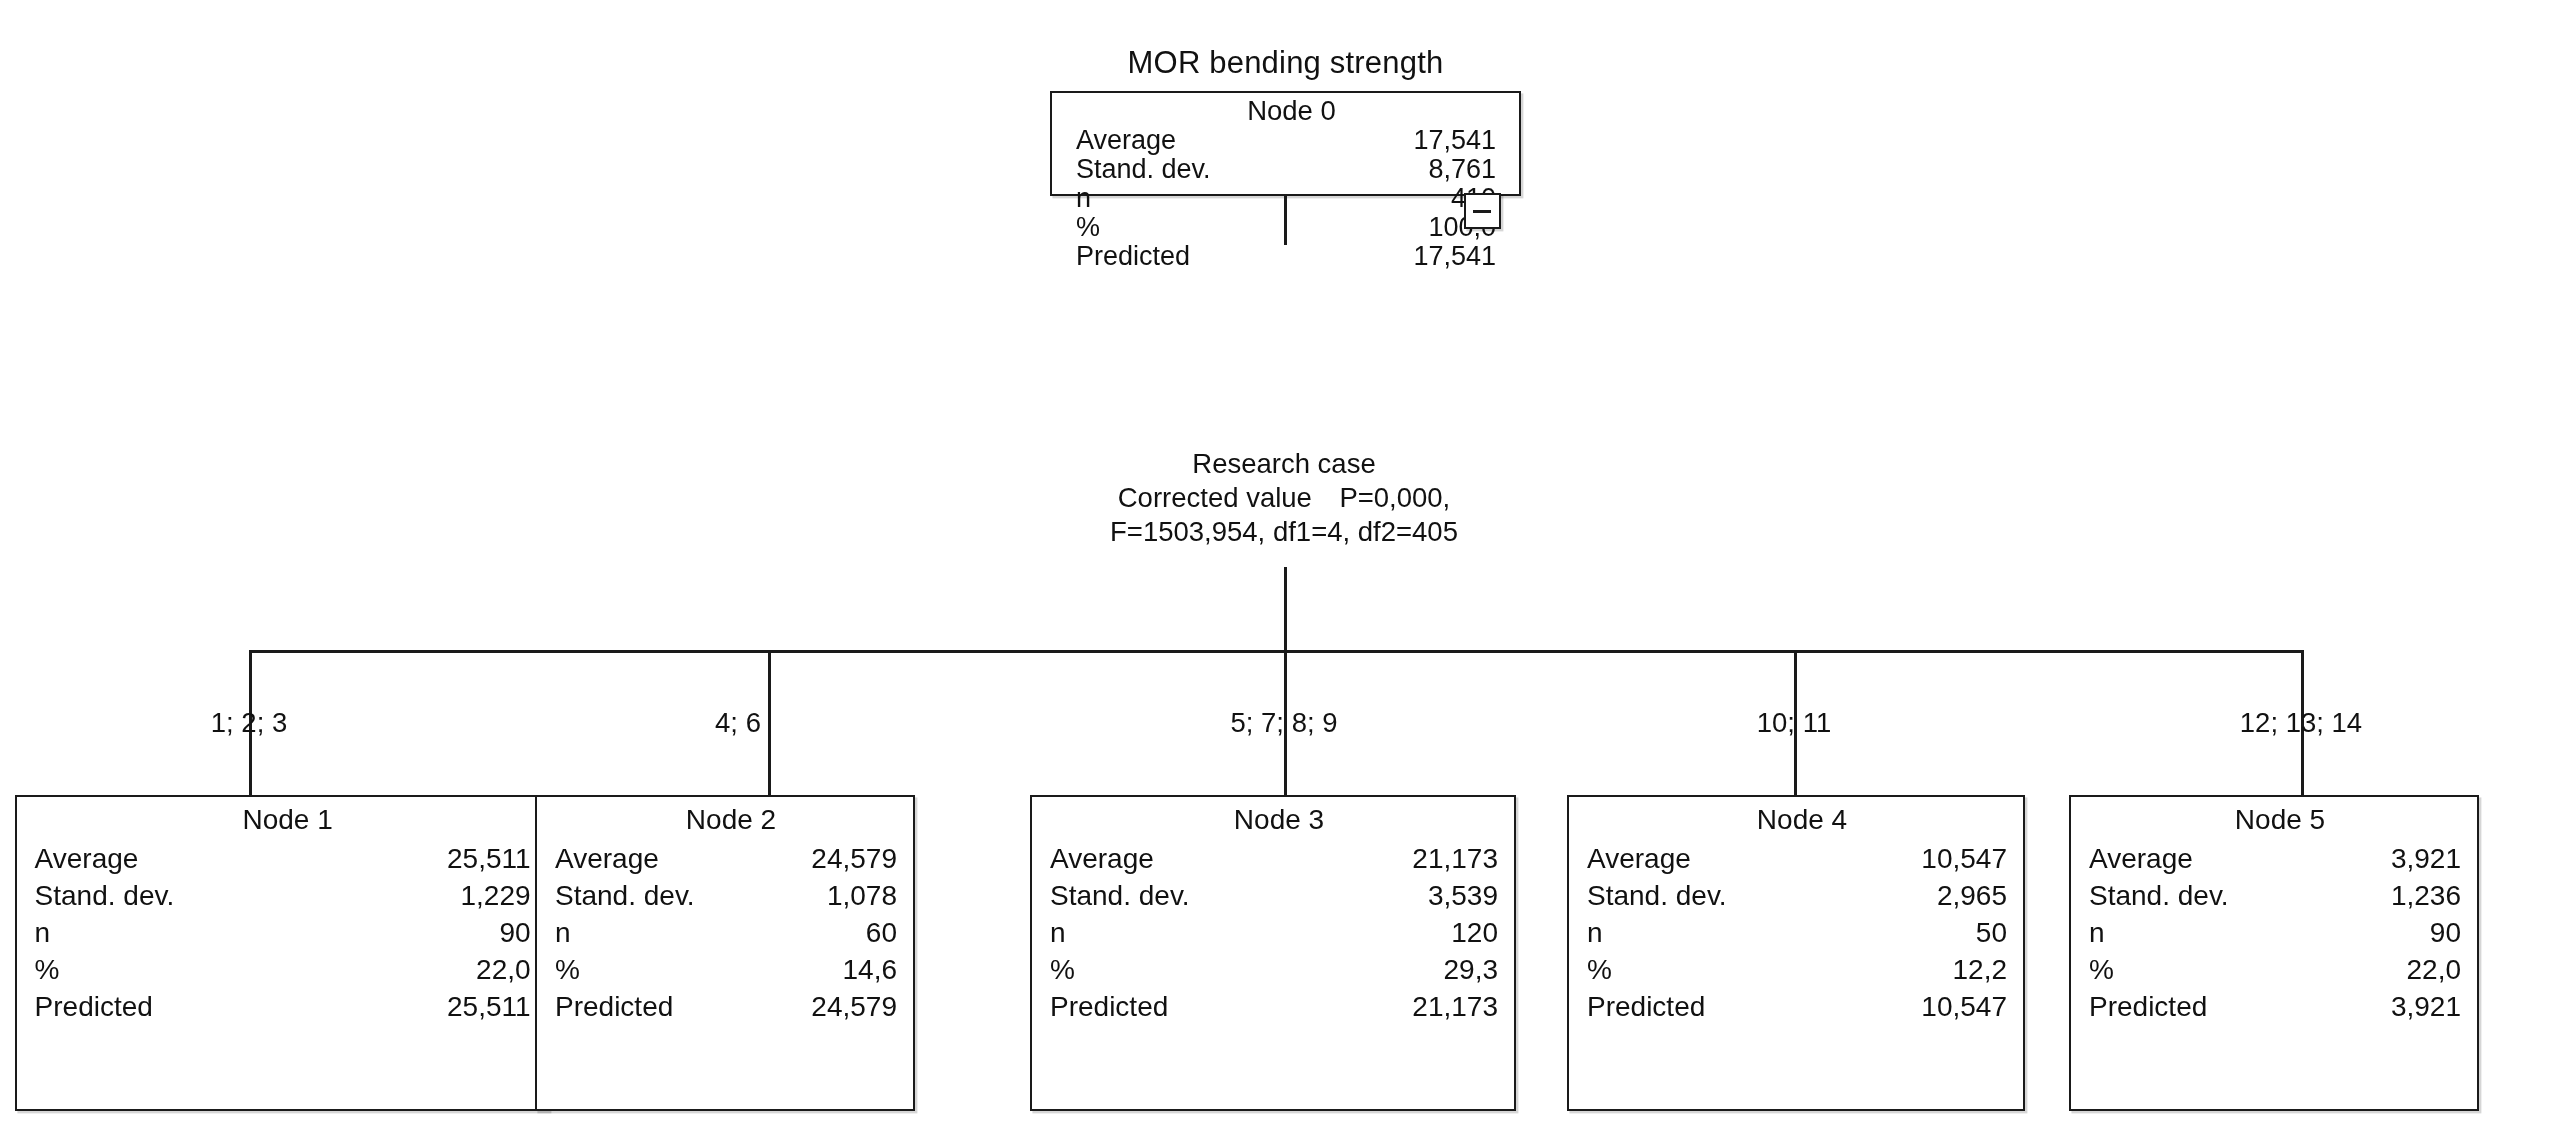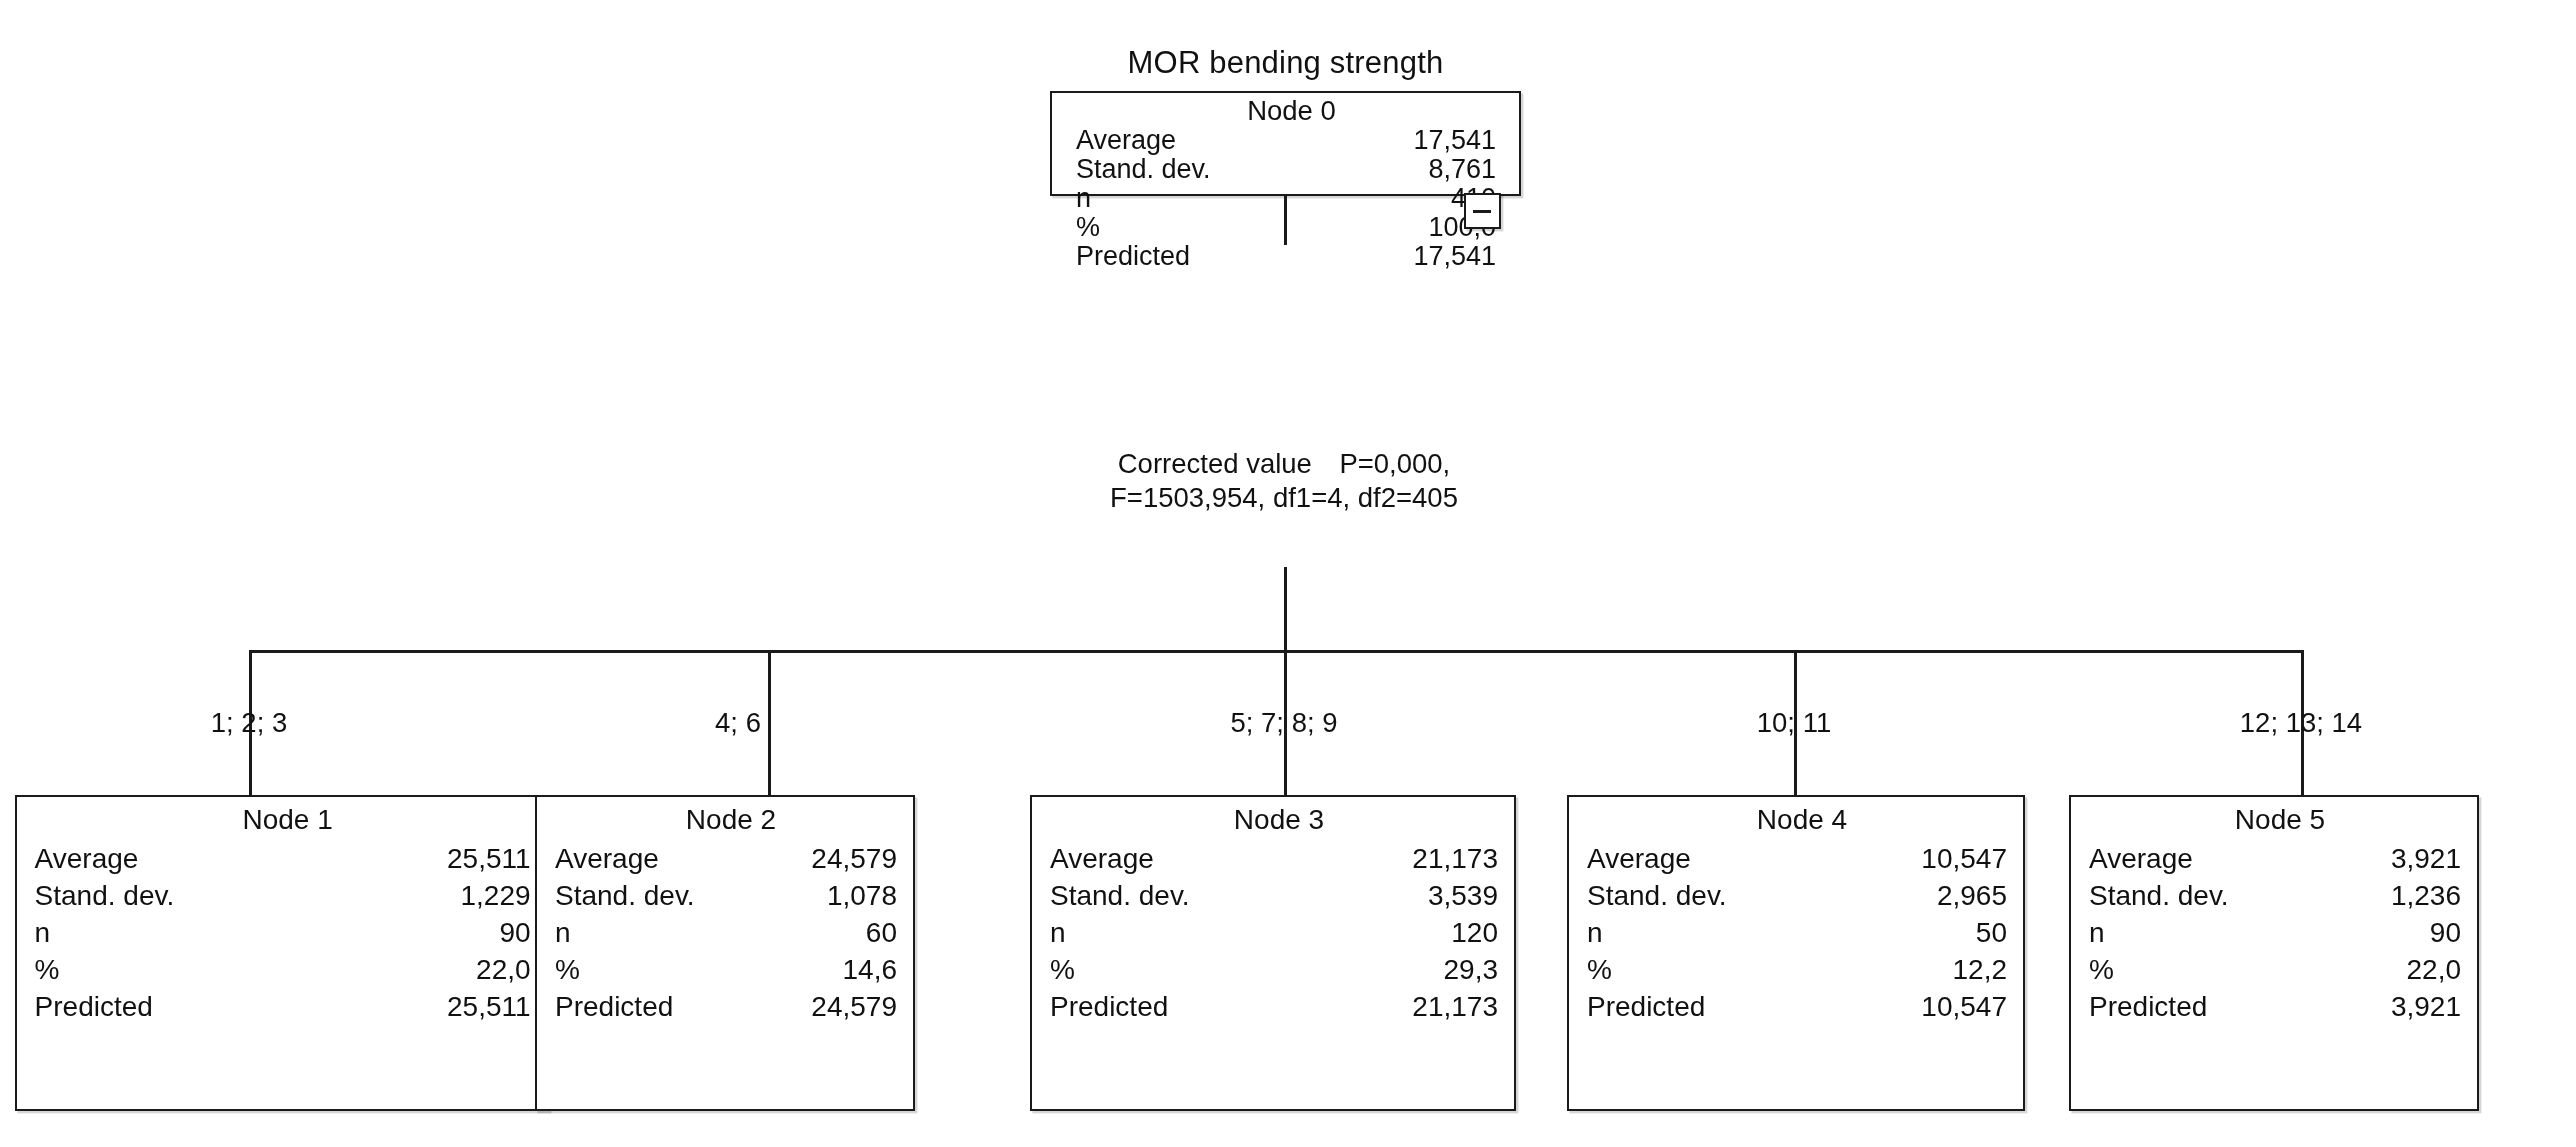--- a/index.html
+++ b/index.html
@@ -201,20 +201,21 @@
         <span class="rv">17,541</span>
       </div>
     </div>
   </div>
 
   <div class="collapse-box">
     <span class="minus"></span>
   </div>
 
   <div class="split-label">
+    <span class="sl-line">Research case</span>
     <span class="sl-line">
       <span>Corrected value</span><span class="sl-gap"></span><span>P=0,000,</span>
     </span>
     <span class="sl-line">F=1503,954, df1=4, df2=405</span>
   </div>
 
   <div class="conn v-line" style="left:1284px; top:196px; height:49px;"></div>
 
   <div class="conn v-line" style="left:1284px; top:567px; height:84px;"></div>
 

